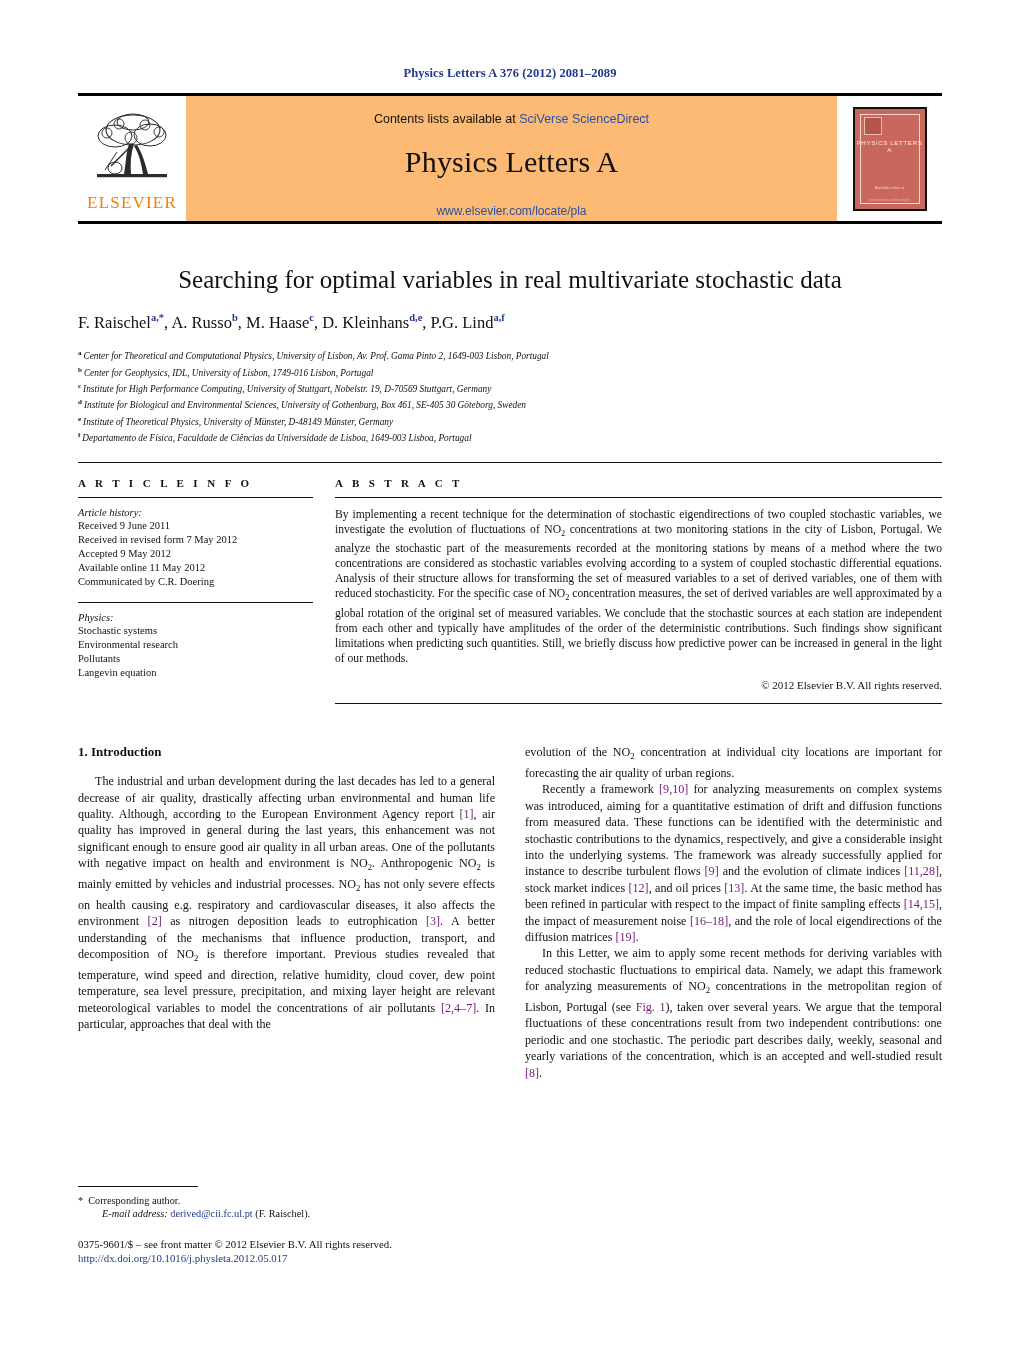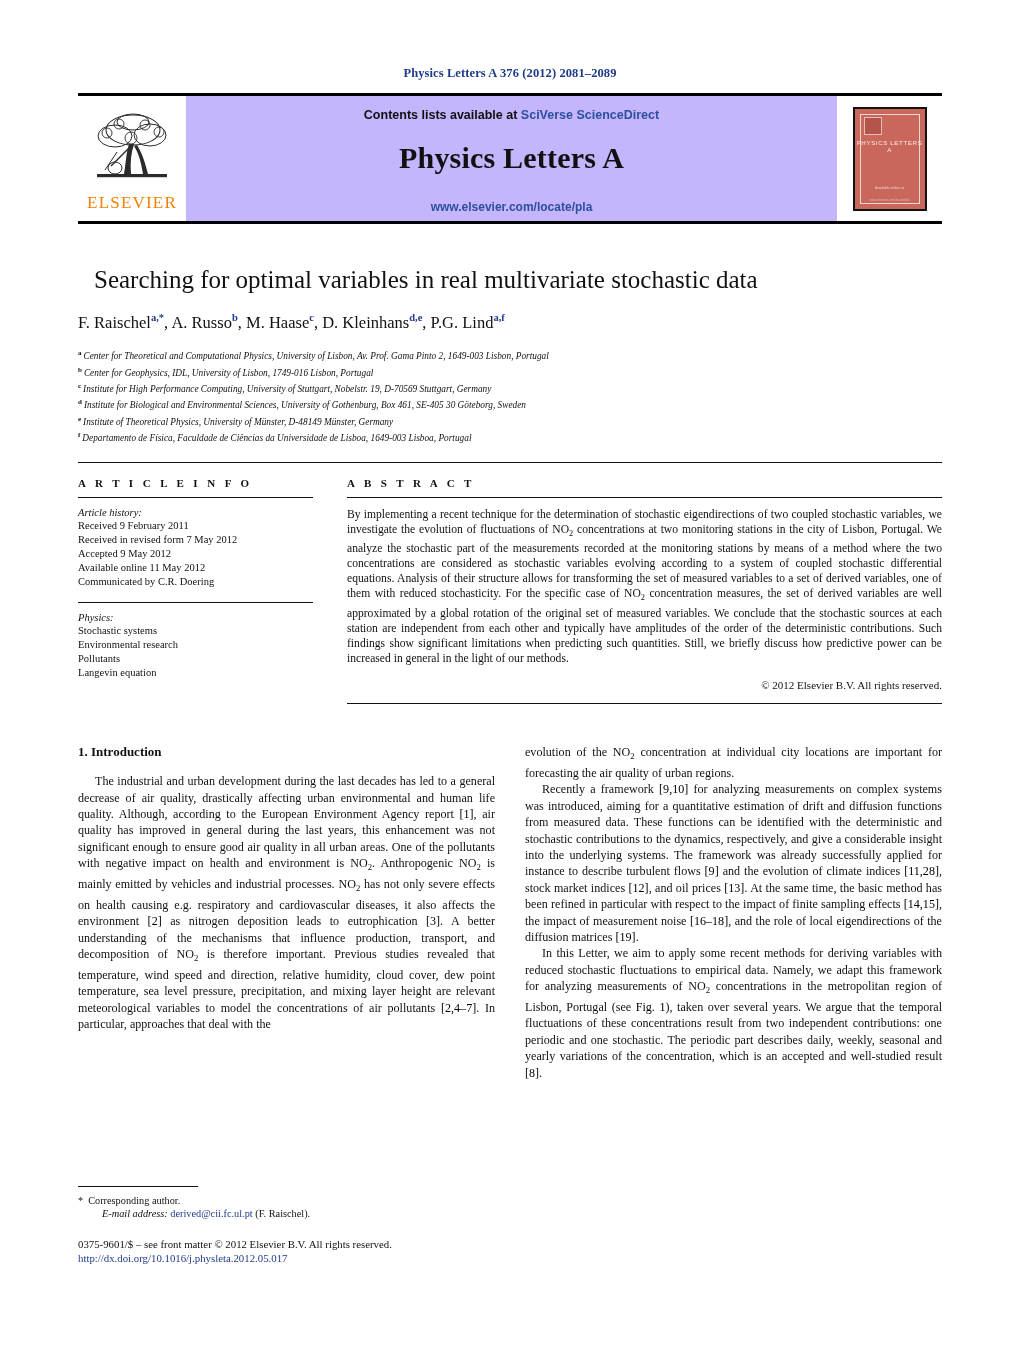--- a/index.html
+++ b/index.html
@@ -62,28 +62,27 @@
   .elsevier-word {
     font-family: "Liberation Serif", serif;
     font-size: 17px;
     letter-spacing: 1.2px;
     color: #f08000;
     font-weight: normal;
     margin-top: 1px;
   }
   .masthead-center {
     flex: 1 1 auto;
-    background: #c4b5fd;
+    background: #fdba74;
     display: flex;
     flex-direction: column;
     align-items: center;
-    justify-content: flex-start;
+    justify-content: center;
     padding-top: 12px;
     box-sizing: border-box;
-    font-weight: bold;
   }
   .contents-line {
     font-family: "Liberation Sans", sans-serif;
     font-size: 12.5px;
     color: #111;
   }
   .contents-line .sd {
     color: #2c4f9e;
   }
   .journal-title {
@@ -161,22 +160,23 @@
 
   
   .title-block {
     margin: 42px 78px 0 78px;
   }
   .paper-title {
     font-family: "Liberation Serif", serif;
     font-size: 25px;
     font-weight: normal;
     color: #111;
-    margin: 16px;
+    margin: 0;
     line-height: 1.15;
+    text-align: center;
   }
   .authors {
     font-family: "Liberation Serif", serif;
     font-size: 16.5px;
     color: #111;
     margin-top: 17px;
   }
   .authors sup {
     color: #1f3a8a;
     font-size: 10.5px;
@@ -203,21 +203,21 @@
   .rule-thin {
     border: 0;
     border-top: 1px solid #111;
     margin: 16px 78px 0 78px;
   }
 
   
   .info-abstract {
     margin: 14px 78px 0 78px;
     display: flex;
-    gap: 34px;
+    gap: 22px;
   }
   .col-info {
     width: 235px;
     flex: 0 0 235px;
   }
   .col-abstract {
     flex: 1 1 auto;
   }
   .sec-label {
     font-family: "Liberation Serif", serif;
@@ -295,21 +295,21 @@
     text-align: justify;
     margin: 0;
     text-indent: 17px;
     hyphens: none;
   }
   .para + .para {
     margin-top: 0;
   }
   .para.noindent { text-indent: 0; }
   a.cite, .cite {
-    color: #000000;
+    color: #701a75;
     text-decoration: none;
   }
 
   
   .footnote-wrap {
     position: absolute;
     left: 78px;
     top: 1186px;
     width: 420px;
   }
@@ -421,21 +421,21 @@
   </div>
 
   <hr class="rule-thin">
 
   <div class="info-abstract">
     <div class="col-info">
       <div class="sec-label">A R T I C L E  I N F O</div>
       <hr class="sec-rule">
       <div class="info-head">Article history:</div>
       <div>
-          <div class="info-line">Received 9 February 2011</div>
+          <div class="info-line">Received 9 June 2011</div>
           <div class="info-line">Received in revised form 7 May 2012</div>
           <div class="info-line">Accepted 9 May 2012</div>
           <div class="info-line">Available online 11 May 2012</div>
           <div class="info-line">Communicated by C.R. Doering</div>
         </div>
       <hr class="info-rule2">
       <div class="info-head">Physics:</div>
       <div>
           <div class="info-line">Stochastic systems</div>
           <div class="info-line">Environmental research</div>

